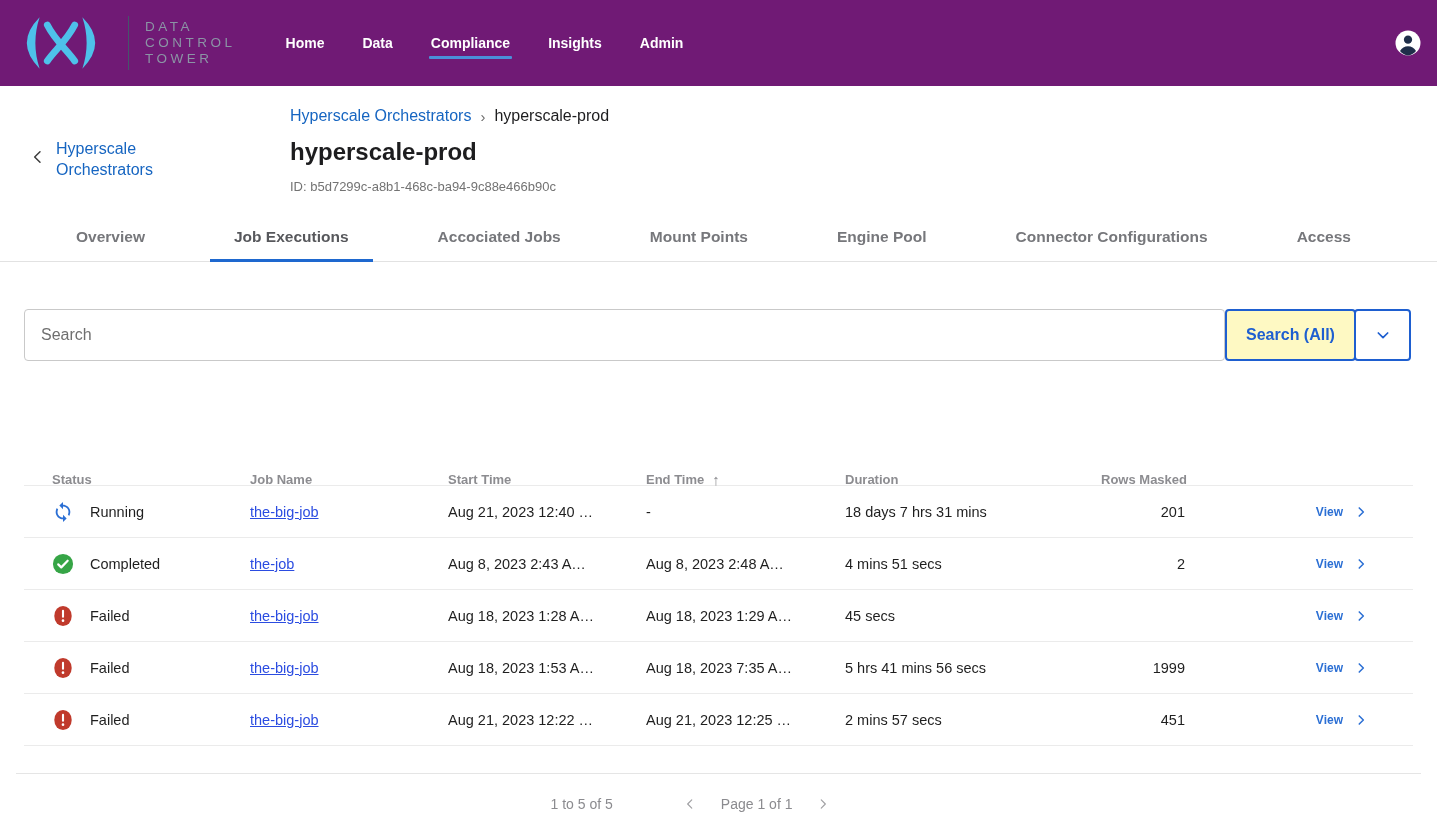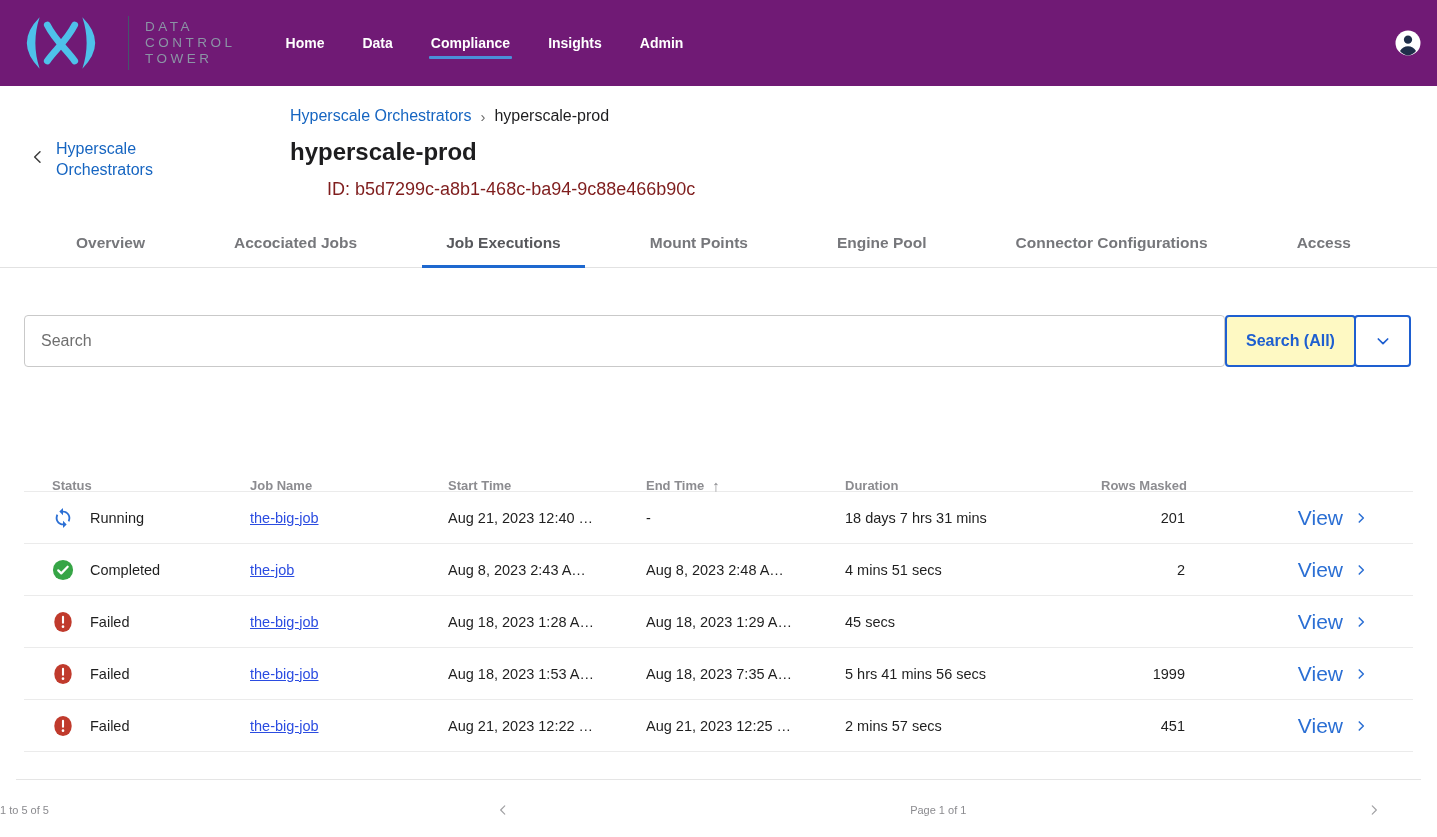--- a/index.html
+++ b/index.html
@@ -21,21 +21,21 @@
 
   
   .back-link { position: absolute; left: 30px; top: 138px; display: flex; align-items: center; gap: 10px; cursor: pointer; }
   .back-link .back-label { color: #1665c1; font-size: 16px; line-height: 21px; width: 120px; }
   .page-header { padding: 21px 0 0 290px; }
   .breadcrumb { font-size: 16px; display: flex; align-items: center; gap: 9px; }
   .crumb-link { color: #1665c1; cursor: pointer; text-decoration: none; }
   .crumb-sep { color: #6b6b6b; font-size: 15px; }
   .crumb-current { color: #1d1d1f; }
   .page-title { font-size: 24px; font-weight: 700; color: #1d1d1f; margin-top: 13px; }
-  .page-id { font-size: 18px; color: #7f1d1d; margin-top: 13px; margin-left: 37px; }
+  .page-id { font-size: 13px; color: #737373; margin-top: 13px; }
 
   
   .tabs { display: flex; justify-content: space-between; padding: 0 62px 0 52px; margin-top: 24px; border-bottom: 1px solid #e2e2e2; }
   .tab { font-size: 15.5px; font-weight: 700; color: #76777b; padding: 10px 24px 13px; cursor: pointer; border-bottom: 3px solid transparent; margin-bottom: -1px; white-space: nowrap; }
   .tab.active { color: #57585c; border-bottom-color: #1e68cf; }
 
   
   .search-row { display: flex; margin: 47px 26px 0 24px; height: 52px; }
   .search-input { flex: 1; border: 1px solid #c9c9c9; border-radius: 4px; font-size: 16px; padding: 0 16px; color: #333; outline: none; font-family: "Liberation Sans", sans-serif; }
   .search-input::placeholder { color: #6f6f6f; }
@@ -52,25 +52,25 @@
   .rows-container { margin-top: 16px; border-top: 1px solid #ebebeb; }
   .trow { height: 52px; border-bottom: 1px solid #ebebeb; font-size: 14.5px; color: #1f1f1f; }
   .c-status { display: flex; align-items: center; }
   .sicon { width: 22px; height: 22px; margin-right: 16px; display: none; }
   .trow.status-running  .sicon.running  { display: inline-flex; }
   .trow.status-completed .sicon.completed { display: inline-flex; }
   .trow.status-failed   .sicon.failed   { display: inline-flex; }
   .joblink { color: #2b4ce1; text-decoration: underline; cursor: pointer; }
   .c-rows { text-align: right; padding-right: 2px; }
   .c-view { justify-self: end; padding-right: 45px; }
-  .viewlink { display: flex; align-items: center; gap: 11px; color: #2b6fd4; font-weight: 400; font-size: 21px; cursor: pointer; text-decoration: none; }
+  .viewlink { display: flex; align-items: center; gap: 11px; color: #2b6fd4; font-weight: 700; font-size: 12px; cursor: pointer; text-decoration: none; }
 
   
   .bottom-divider { height: 1px; background: #e5e5e5; margin: 27px 16px 0; }
-  .pagination { display: flex; align-items: center; justify-content: space-between; color: #8b8b8f; font-size: 11px; margin: 21px 54px 0 0; }
+  .pagination { display: flex; align-items: center; justify-content: center; color: #8b8b8f; font-size: 14px; margin: 21px 54px 0 0; }
   .pg-range { margin-right: 68px; }
   .pg-chev { cursor: pointer; display: flex; padding: 2px; }
   .pg-page { margin: 0 22px; }
 </style>
 </head>
 <body>
 
 <header class="navbar">
   <span class="logo-mark">
     <svg width="94" height="64" viewBox="0 0 110 72">
@@ -121,23 +121,23 @@
     <span class="crumb-sep">›</span>
     <span class="crumb-current">hyperscale-prod</span>
   </div>
   <div class="page-title">hyperscale-prod</div>
   <div class="page-id">ID: b5d7299c-a8b1-468c-ba94-9c88e466b90c</div>
 </div>
 
 <div class="tabs">
   <span class="tab">Overview</span>
 
+  <span class="tab active">Job Executions</span>
+
   <span class="tab">Accociated Jobs</span>
-
-  <span class="tab active">Job Executions</span>
 
   <span class="tab">Mount Points</span>
 
   <span class="tab">Engine Pool</span>
 
   <span class="tab">Connector Configurations</span>
 
   <span class="tab">Access</span>
 </div>
 

